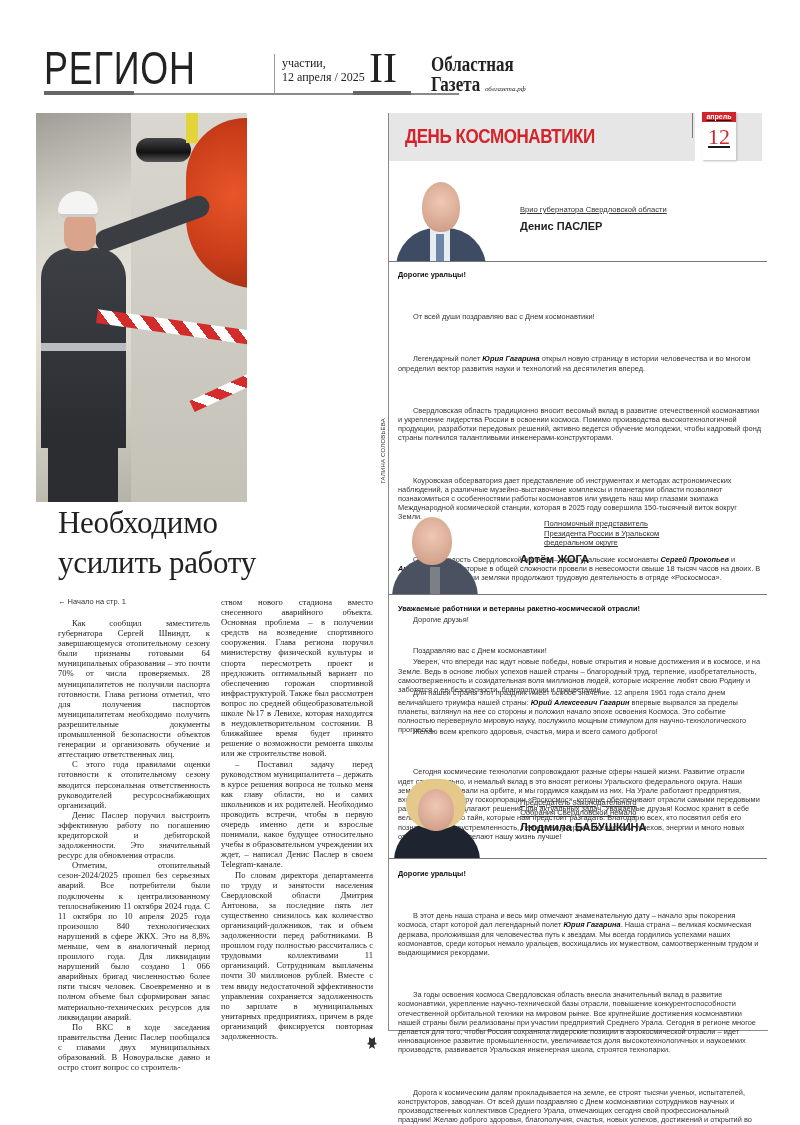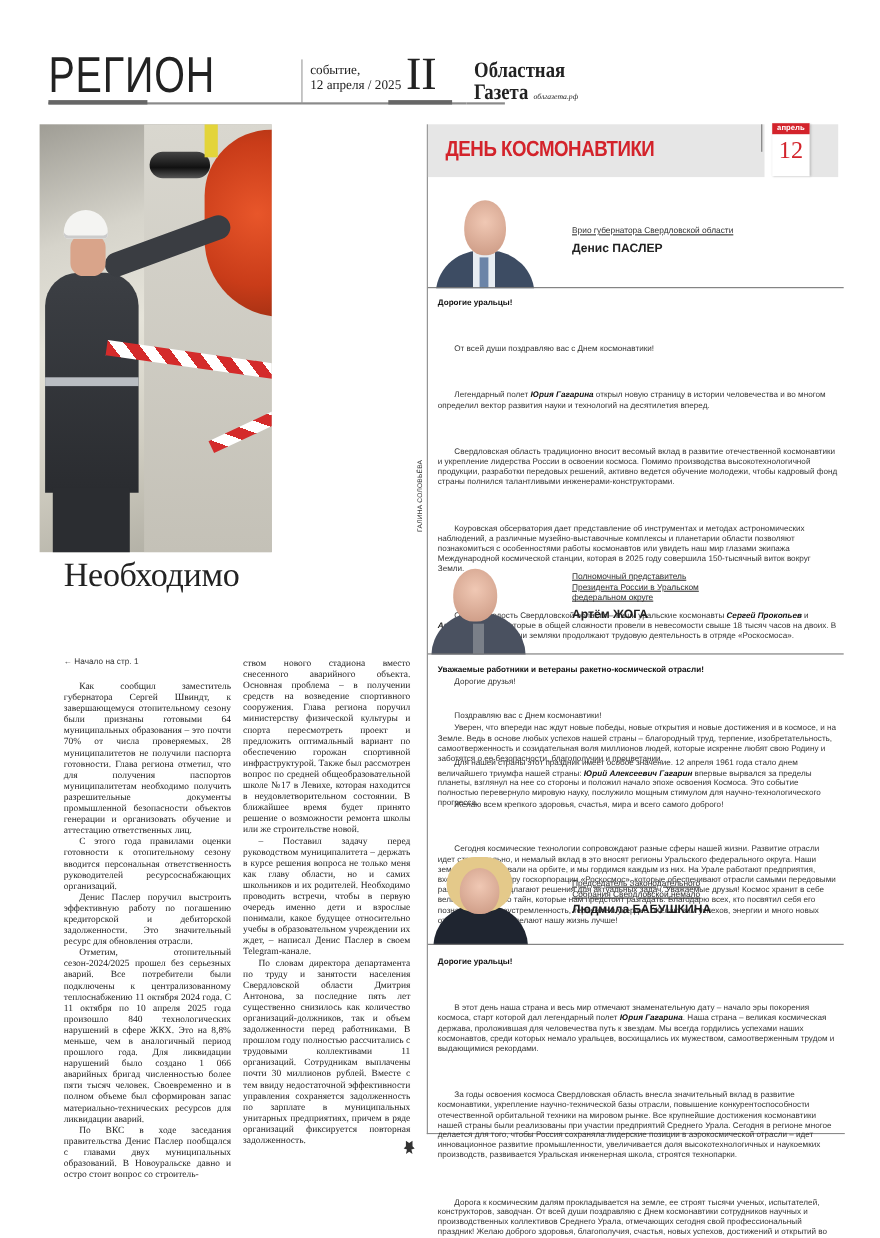--- a/index.html
+++ b/index.html
@@ -47,21 +47,21 @@
   .col-2 { left: 221px; top: 597px; width: 152px; }
   .col-2 p.first { text-indent: 0; }
   .emblem { position: absolute; left: 366px; top: 1036px; width: 12px; height: 14px; }
 
   
   .right-vline { position: absolute; left: 388px; top: 113px; width: 1px; height: 918px; background: #8a8a8a; }
   .right-bottom { position: absolute; left: 388px; top: 1030px; width: 380px; height: 1px; background: #8a8a8a; }
   .banner { position: absolute; left: 389px; top: 113px; width: 306px; height: 48px; background: #e6e6e6; }
   .banner-title { position: absolute; left: 16px; top: 12px; font-family: "Liberation Sans", sans-serif; font-weight: bold; font-size: 20px; color: #d3232b; letter-spacing: -0.5px; transform: scaleX(0.85); transform-origin: left; }
   .banner-sep { position: absolute; left: 692px; top: 113px; width: 1px; height: 25px; background: #777; }
-  .calendar { position: absolute; left: 702px; top: 112px; width: 34px; height: 48px; background: #fff; box-shadow: 1px 1px 2px #bbb; }
+  .calendar { position: absolute; left: 702px; top: 112px; width: 34px; height: 48px; background: #fff; box-shadow: 1px 1px 2px #bbb; text-decoration: underline; }
   .cal-top { display: block; background: #d3232b; color: #fff; font-size: 7px; font-weight: bold; text-align: center; height: 10px; line-height: 10px; }
   .cal-day { display: block; color: #d3232b; font-family: "Liberation Serif", serif; font-size: 22px; text-align: center; line-height: 30px; }
   .banner-bg-right { position: absolute; left: 736px; top: 113px; width: 26px; height: 48px; background: #e6e6e6; }
 
   .person { position: absolute; left: 389px; width: 378px; }
   .person .portrait { position: absolute; left: 3px; bottom: 0; width: 96px; overflow: hidden; }
   .person .role { position: absolute; left: 131px; font-size: 7.6px; line-height: 9.6px; color: #333; text-decoration: underline; }
   .person .pname { position: absolute; left: 131px; font-size: 11px; font-weight: bold; color: #222; }
   .person .hr { position: absolute; left: 0; bottom: 0; width: 378px; height: 1px; background: #777; }
 
@@ -76,21 +76,21 @@
 </style>
 </head>
 <body>
 
 <div class="masthead">
   <div class="section-title">РЕГИОН</div>
   <div class="rule-main"></div>
   <div class="rule-thick-a"></div>
   <div class="vsep"></div>
   <div class="date-block">
-    <div>событие,</div>
+    <div>участии,</div>
     <div>12 апреля / 2025</div>
   </div>
   <div class="page-num">II</div>
   <div class="rule-thick-b"></div>
   <div class="rule-main-b"></div>
   <div class="logo">
     <span class="l1">Областная</span>
     <span class="l2">Газета</span>
     <span class="dom">облгазета.рф</span>
   </div>
@@ -107,20 +107,21 @@
   <div class="legs"></div>
   <div class="face"></div>
   <div class="helmet"></div>
   <div class="tape"></div>
   <div class="tape2"></div>
 </div>
 <div class="photo-credit">ГАЛИНА СОЛОВЬЁВА</div>
 
 <h1 class="headline">
   <span>Необходимо</span><br>
+  <span>усилить работу</span>
 </h1>
 <div class="continued">← Начало на стр. 1</div>
 
 <div class="col col-1" id="col1">
     <p>Как сообщил заместитель губернатора Сергей Швиндт, к завершающемуся отопительному сезону были признаны готовыми 64 муниципальных образования – это почти 70% от числа проверяемых. 28 муниципалитетов не получили паспорта готовности. Глава региона отметил, что для получения паспортов муниципалитетам необходимо получить разрешительные документы промышленной безопасности объектов генерации и организовать обучение и аттестацию ответственных лиц.</p>
     <p>С этого года правилами оценки готовности к отопительному сезону вводится персональная ответственность руководителей ресурсоснабжающих организаций.</p>
     <p>Денис Паслер поручил выстроить эффективную работу по погашению кредиторской и дебиторской задолженности. Это значительный ресурс для обновления отрасли.</p>
     <p>Отметим, отопительный сезон-2024/2025 прошел без серьезных аварий. Все потребители были подключены к централизованному теплоснабжению 11 октября 2024 года. С 11 октября по 10 апреля 2025 года произошло 840 технологических нарушений в сфере ЖКХ. Это на 8,8% меньше, чем в аналогичный период прошлого года. Для ликвидации нарушений было создано 1 066 аварийных бригад численностью более пяти тысяч человек. Своевременно и в полном объеме был сформирован запас материально-технических ресурсов для ликвидации аварий.</p>
     <p>По ВКС в ходе заседания правительства Денис Паслер пообщался с главами двух муниципальных образований. В Новоуральске давно и остро стоит вопрос со строитель-</p>
   </div>
@@ -171,21 +172,21 @@
     <p class="ind">Уверен, что впереди нас ждут новые победы, новые открытия и новые достижения и в космосе, и на Земле. Ведь в основе любых успехов нашей страны – благородный труд, терпение, изобретательность, самоотверженность и созидательная воля миллионов людей, которые искренне любят свою Родину и заботятся о ее безопасности, благополучии и процветании.</p>
     <p class="ind">Желаю всем крепкого здоровья, счастья, мира и всего самого доброго!</p>
   </div>
 
 <div class="person" style="top:505px;height:90px;">
   <div class="portrait" style="height:86px;width:86px;">
     <div class="suit" style="left:0;top:48px;width:86px;height:40px;background:#4a5160;"></div>
     <div style="position:absolute;left:38px;top:58px;width:10px;height:28px;background:#7a7f88;"></div>
     <div class="face-m" style="left:20px;top:8px;width:40px;height:48px;"></div>
   </div>
-  <div class="role" style="top:14px;">
+  <div class="role" style="top:14px;margin-left:24px;">
     <div>Полномочный представитель</div>
     <div>Президента России в Уральском</div>
     <div>федеральном округе</div>
   </div>
   <div class="pname" style="top:48px;">Артём ЖОГА</div>
   <div class="hr"></div>
 </div>
 <div class="msg" style="top:604px;" id="msg1">
     <div class="greet">Уважаемые работники и ветераны ракетно-космической отрасли!</div>
     <p class="ind">Поздравляю вас с Днем космонавтики!</p>

